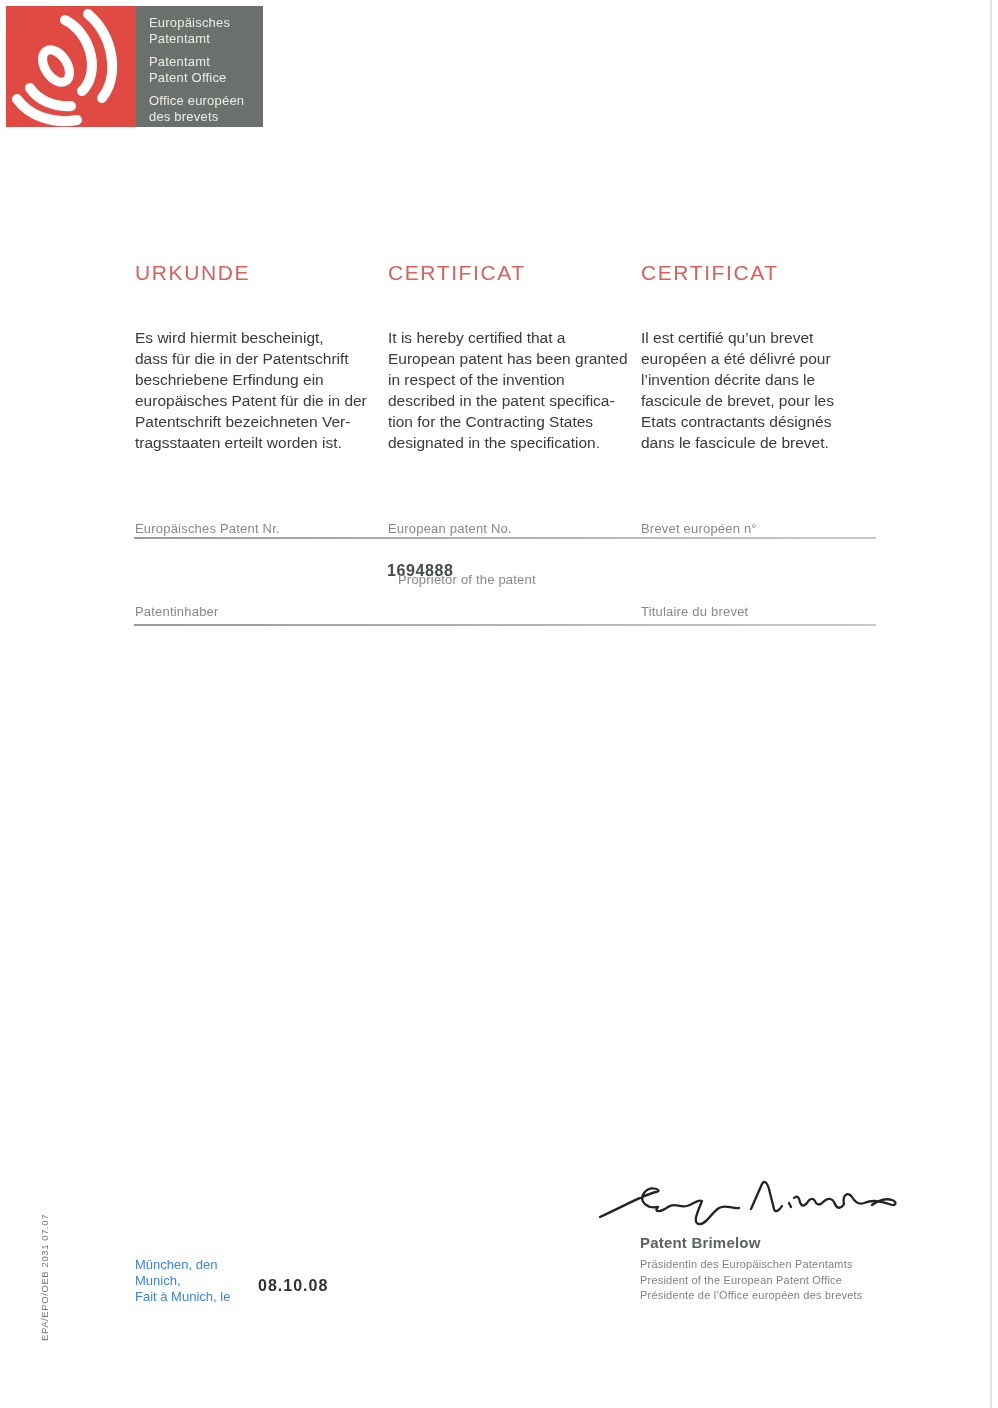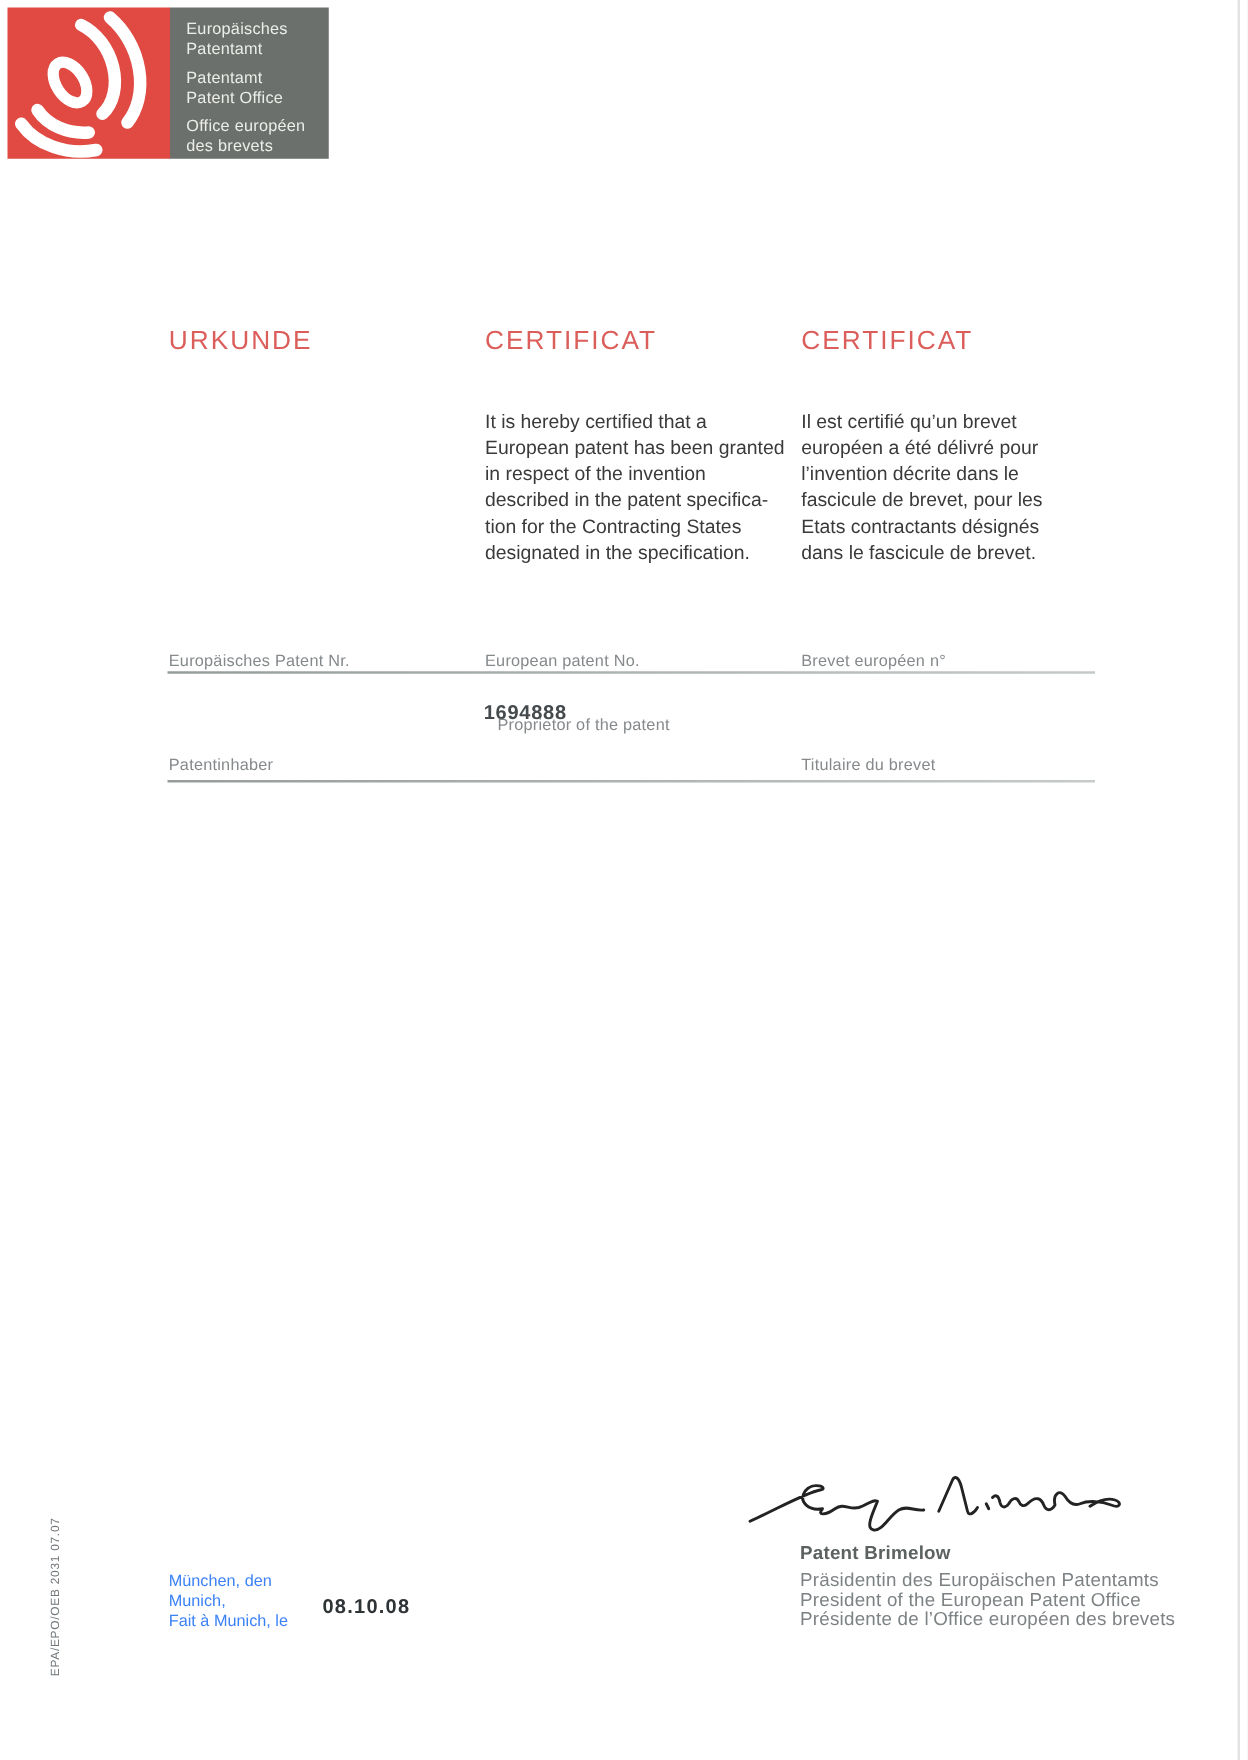--- a/index.html
+++ b/index.html
@@ -47,21 +47,21 @@
   }
 
   .patent-no{
     left:387px;top:562px;
     font-size:16px;font-weight:bold;letter-spacing:.6px;color:#454a4d;
   }
 
   
   .sig-svg{left:598px;top:1170px;width:302px;height:60px;}
   .sig-name{left:640px;top:1234px;font-size:15px;font-weight:bold;color:#5c6260;letter-spacing:.2px;}
-  .sig-titles{left:640px;top:1257px;font-size:15px;line-height:15.7px;color:#7d8284;letter-spacing:.2px;}
+  .sig-titles{left:640px;top:1257px;font-size:11px;line-height:15.7px;color:#7d8284;letter-spacing:.2px;}
 
   
   .issue-place{left:135px;top:1257px;font-size:13px;line-height:15.8px;color:#3b82f6;}
   .issue-date{left:258px;top:1277px;font-size:16px;font-weight:bold;letter-spacing:1px;color:#2e3335;}
 
   
   .form-code{
     left:39px;top:1341px;
     transform:rotate(-90deg);transform-origin:0 0;
     font-size:9.5px;letter-spacing:.6px;color:#70767a;white-space:nowrap;
@@ -92,20 +92,26 @@
     <div class="grp preline">Patentamt
 Patent Office</div>
     <div class="grp preline">Office européen
 des brevets</div>
   </div>
 
   <div class="abs heading" style="left:135px;">URKUNDE</div>
   <div class="abs heading" style="left:388px;">CERTIFICAT</div>
   <div class="abs heading" style="left:641px;">CERTIFICAT</div>
 
+  <div class="abs body-col preline" style="left:135px;">Es wird hiermit bescheinigt,
+dass für die in der Patentschrift
+beschriebene Erfindung ein
+europäisches Patent für die in der
+Patentschrift bezeichneten Ver-
+tragsstaaten erteilt worden ist.</div>
   <div class="abs body-col preline" style="left:641px;">Il est certifié qu’un brevet
 européen a été délivré pour
 l’invention décrite dans le
 fascicule de brevet, pour les
 Etats contractants désignés
 dans le fascicule de brevet.</div>
   <div class="abs body-col preline" style="left:388px;">It is hereby certified that a
 European patent has been granted
 in respect of the invention
 described in the patent specifica-

